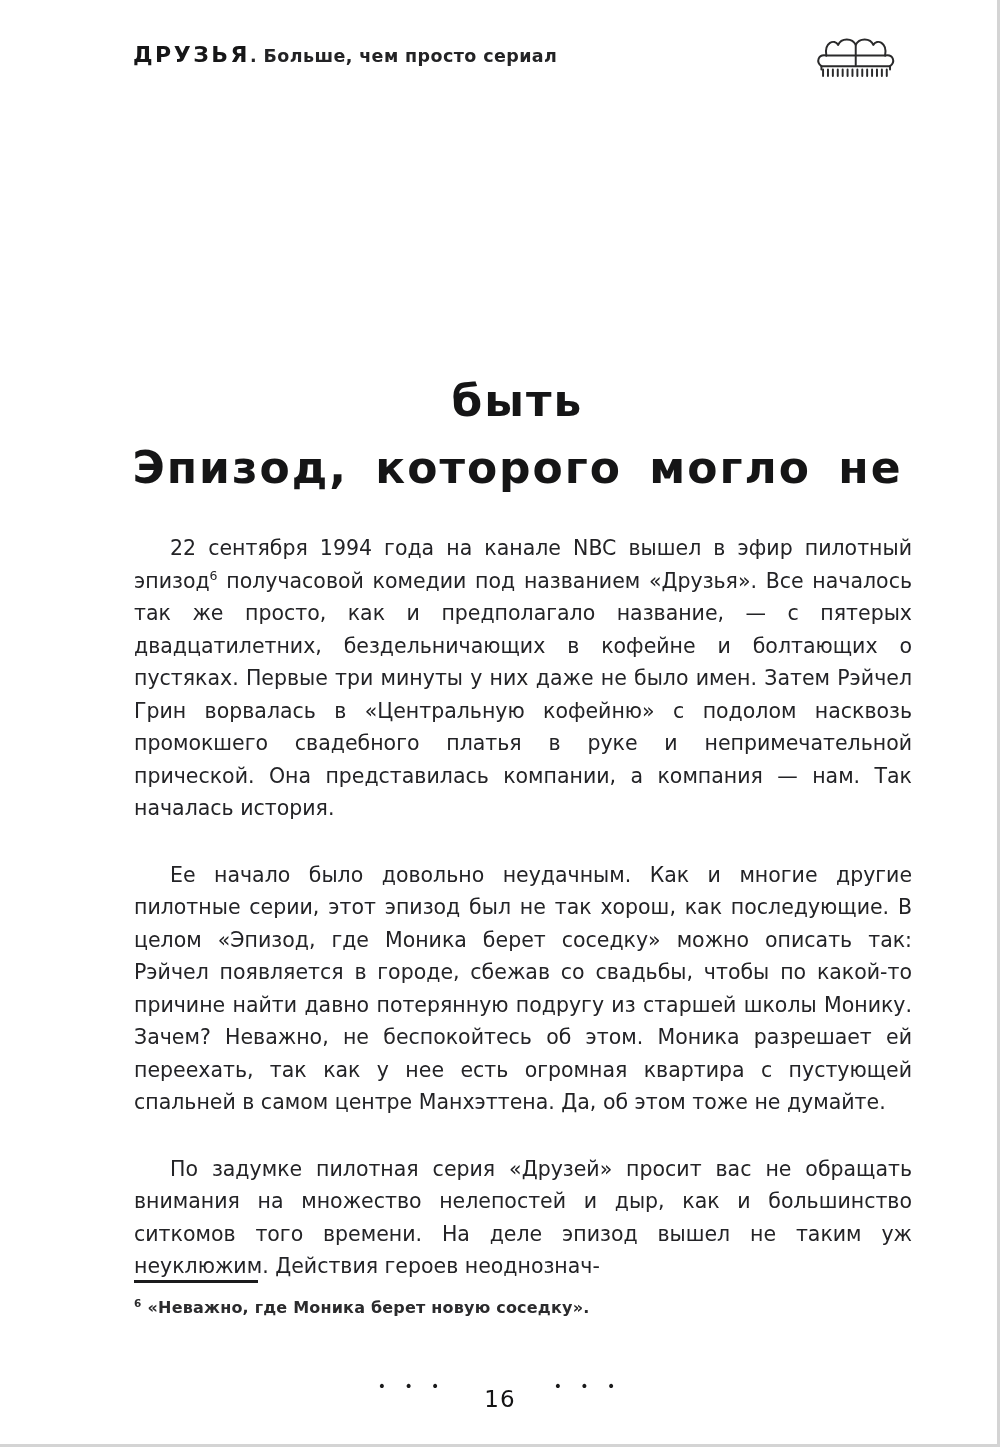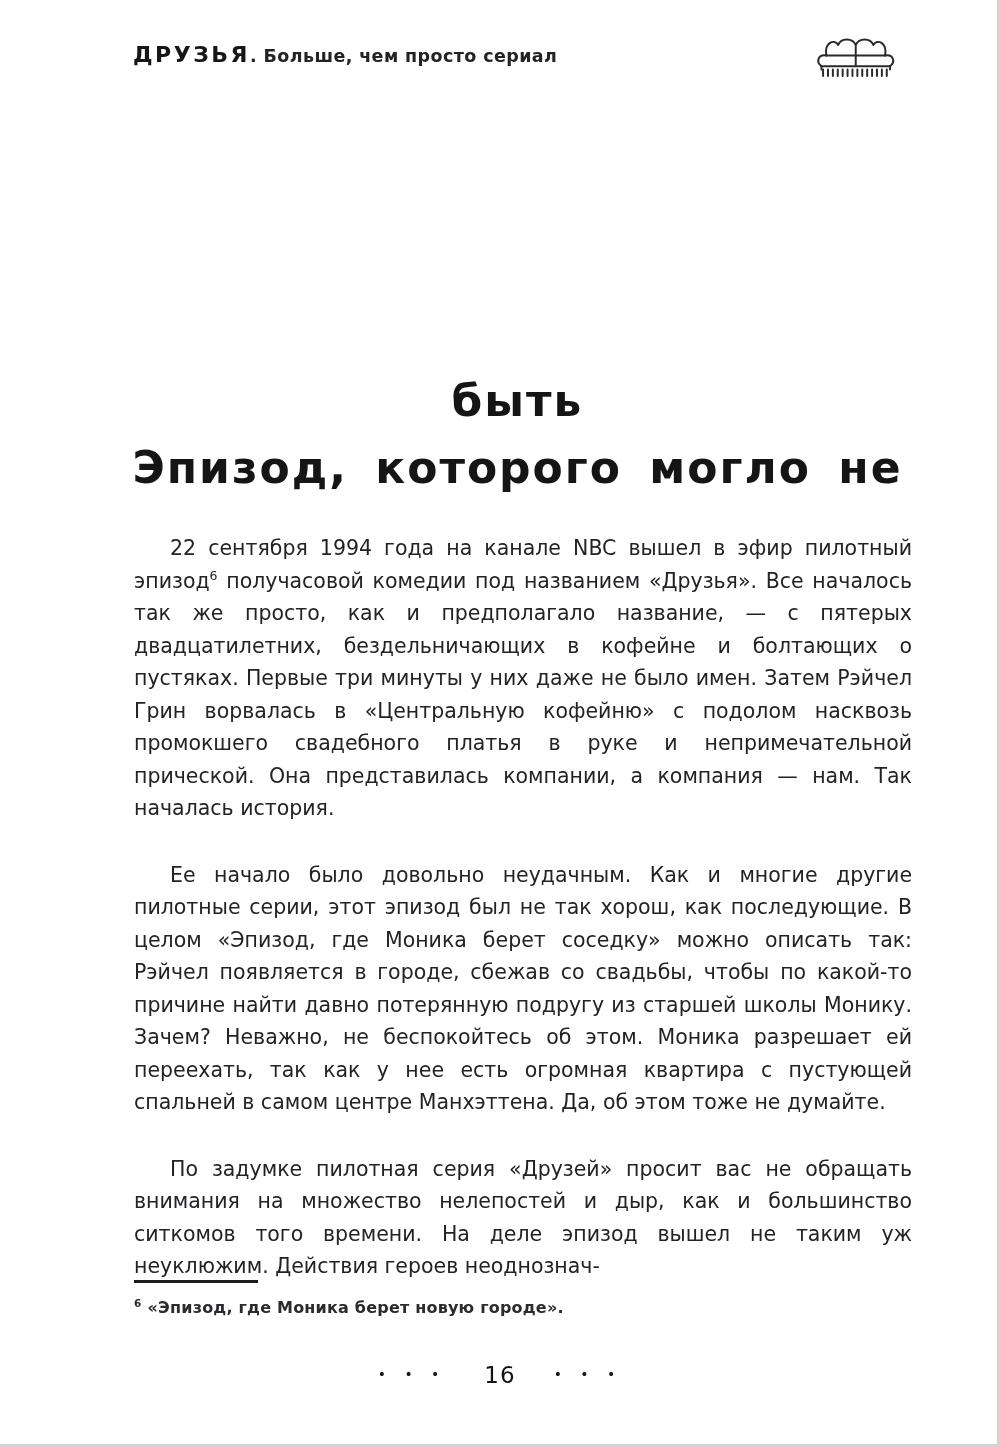--- a/index.html
+++ b/index.html
@@ -55,21 +55,21 @@
   .footnote-text sup { font-size:10.5px; line-height:0; vertical-align:super; }
   .footnote-body { margin-left:6px; }
 
   
   .footer {
     position:absolute; top:1362px; left:0; right:0;
     display:flex; justify-content:center; align-items:center; gap:38px;
     color:#131314;
   }
   .dots { font-size:14px; letter-spacing:7px; line-height:1; transform:translateY(-1px); color:#1a1a1b; }
-  .page-num { font-size:23px; letter-spacing:1px; }
+  .page-num { font-size:23px; letter-spacing:1px;margin-top:24px; }
 </style>
 </head>
 <body>
 
 <div class="page">
 
   <div class="header">
     <div class="header-left">
       <span class="brand">ДРУЗЬЯ</span><span class="tagline">. Больше, чем просто сериал</span>
     </div>
@@ -100,21 +100,21 @@
 
   <div class="body-text">
       <p class="para"><span>22 сентября 1994 года на канале NBC вышел в эфир пилотный эпизод</span><sup>6</sup><span> получасовой комедии под названием «Друзья». Все началось так же просто, как и предполагало название, — с пятерых двадцатилетних, бездельничающих в кофейне и болтающих о пустяках. Первые три минуты у них даже не было имен. Затем Рэйчел Грин ворвалась в «Центральную кофейню» с подолом насквозь промокшего свадебного платья в руке и непримечательной прической. Она представилась компании, а компания — нам. Так началась история.</span></p>
       <p class="para"><span>Ее начало было довольно неудачным. Как и многие другие пилотные серии, этот эпизод был не так хорош, как последующие. В целом «Эпизод, где Моника берет соседку» можно описать так: Рэйчел появляется в городе, сбежав со свадьбы, чтобы по какой-то причине найти давно потерянную подругу из старшей школы Монику. Зачем? Неважно, не беспокойтесь об этом. Моника разрешает ей переехать, так как у нее есть огромная квартира с пустующей спальней в самом центре Манхэттена. Да, об этом тоже не думайте.</span></p>
       <p class="para"><span>По задумке пилотная серия «Друзей» просит вас не обращать внимания на множество нелепостей и дыр, как и большинство ситкомов того времени. На деле эпизод вышел не таким уж неуклюжим. Действия героев неоднознач-</span></p>
     </div>
 
   <div class="footnote">
     <div class="footnote-rule"></div>
     <div class="footnote-text">
-      <sup>6</sup><span class="footnote-body">«Эпизод, где Моника берет новую городе».</span>
+      <sup>6</sup><span class="footnote-body">«Неважно, где Моника берет новую соседку».</span>
     </div>
   </div>
 
   <div class="footer">
     <span class="dots">• • •</span>
     <span class="page-num">16</span>
     <span class="dots">• • •</span>
   </div>
 
 </div>

